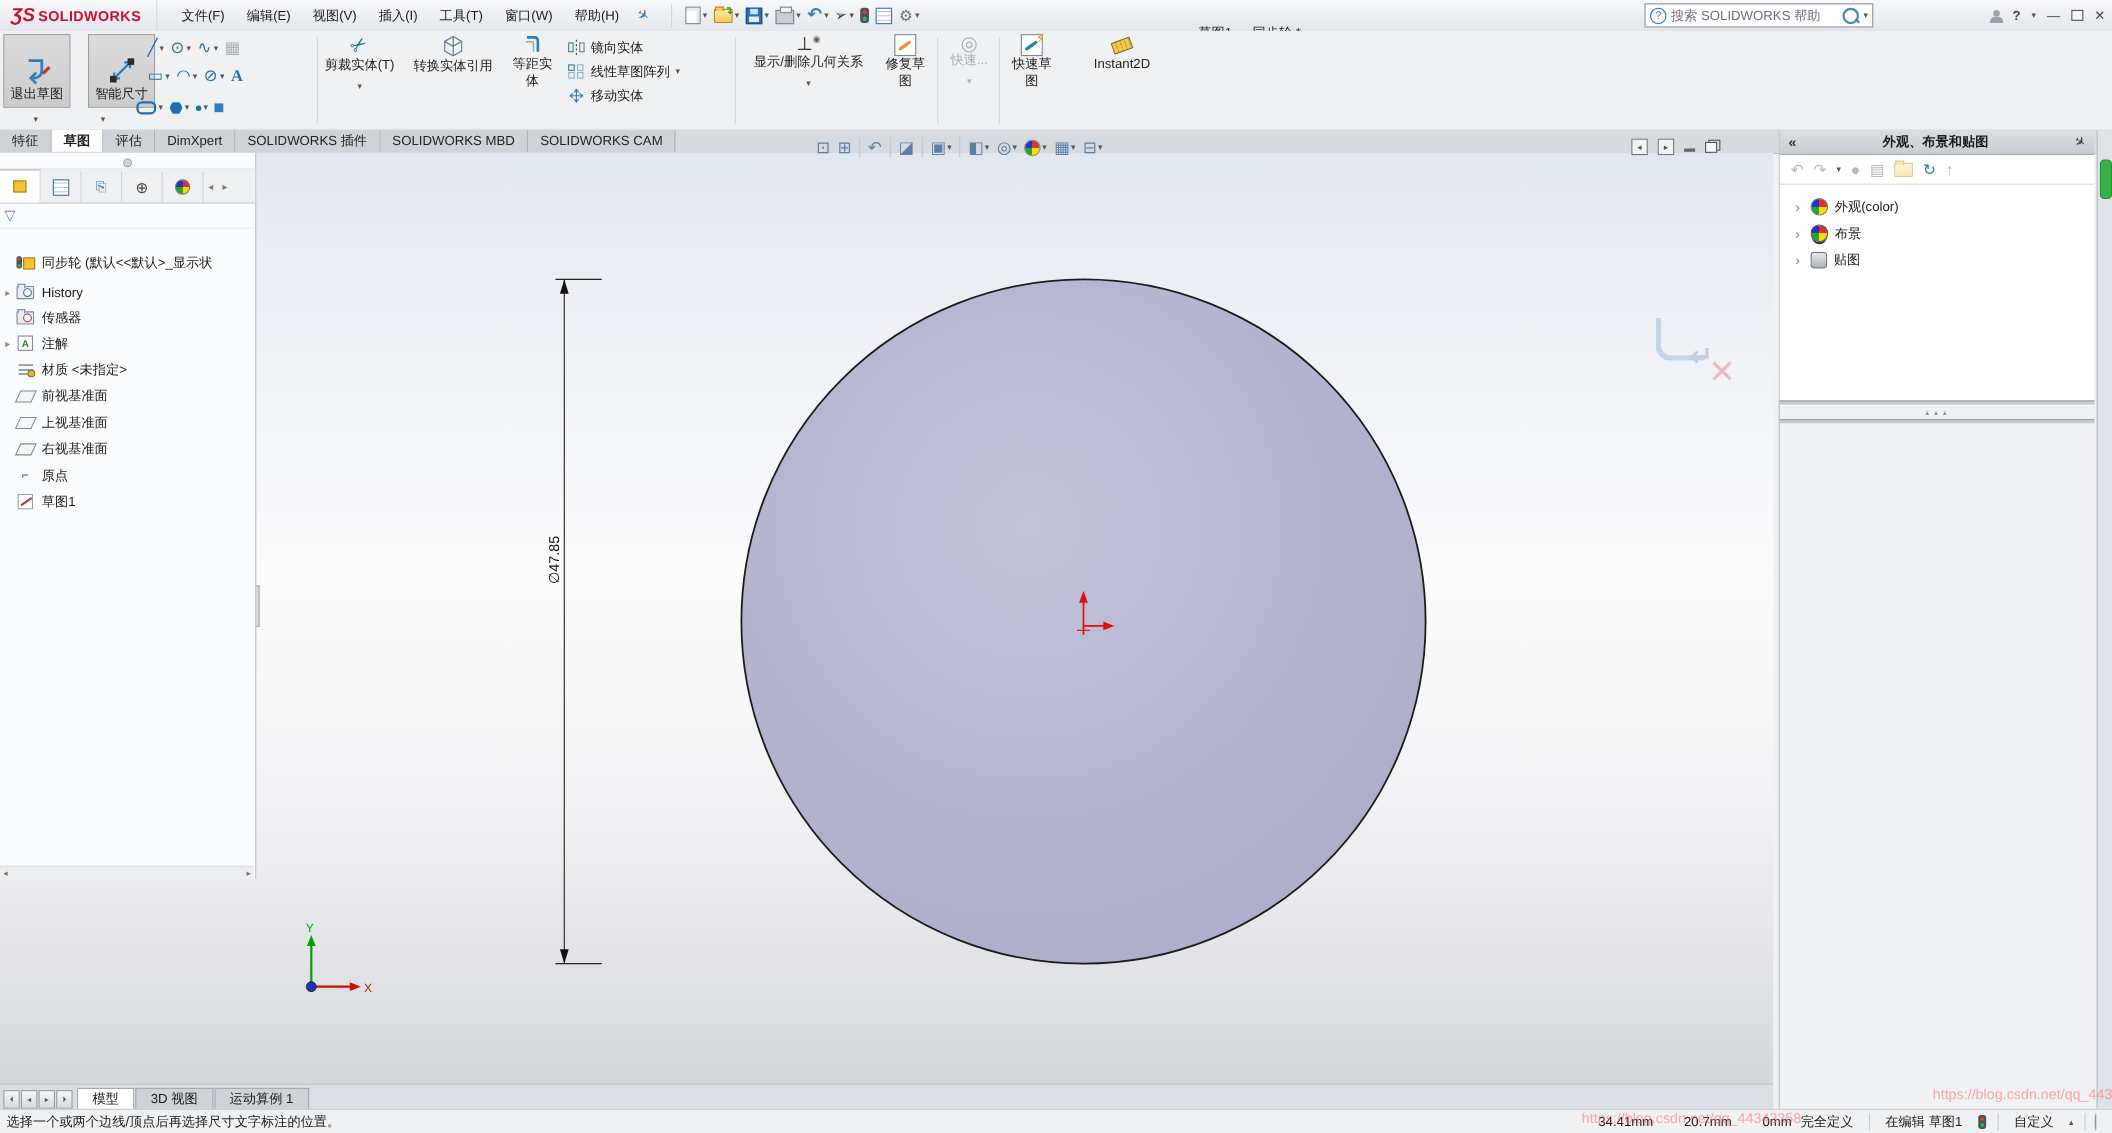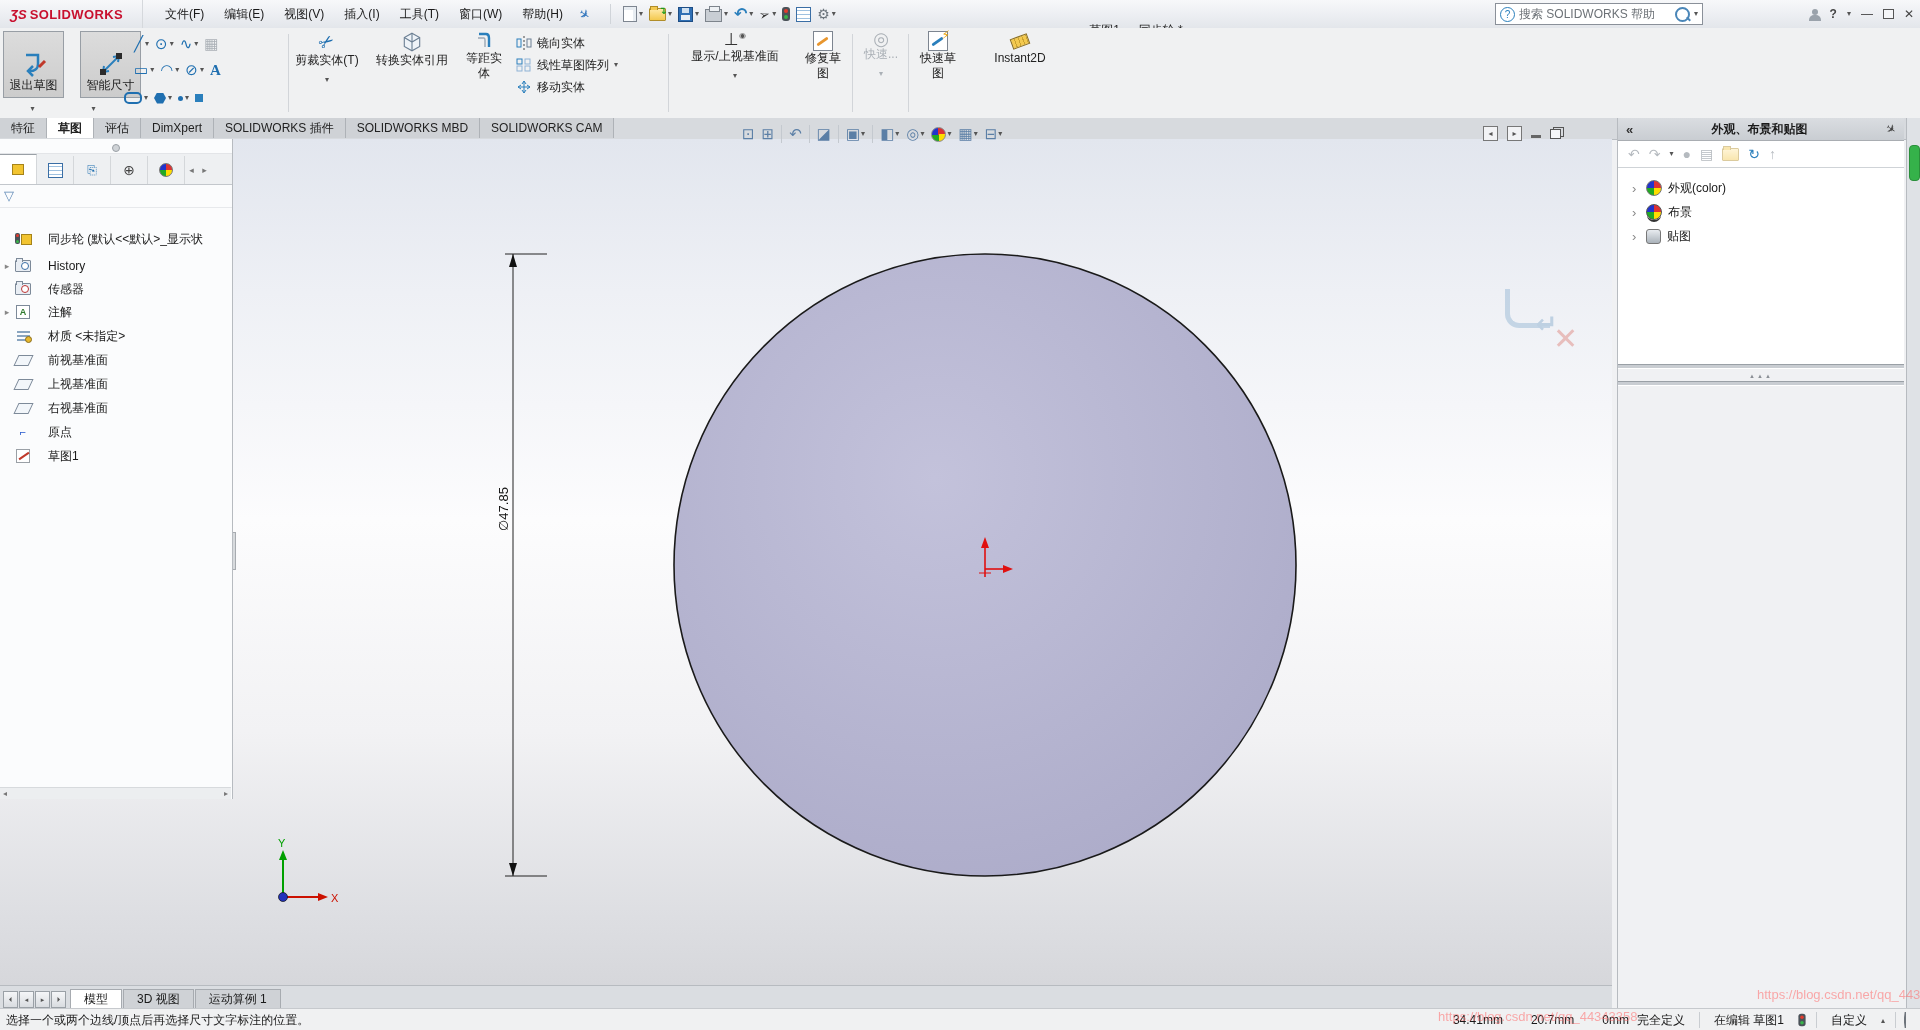--- a/index.html
+++ b/index.html
@@ -4,21 +4,21 @@
 <style>
   html,body{margin:0;padding:0;background:#888;}
   .app{position:relative;width:1920px;height:1030px;overflow:hidden;background:#f0f1f3;
        font-family:"Liberation Sans","DejaVu Sans",sans-serif;font-size:12px;color:#1a1a1a;
        -webkit-font-smoothing:antialiased;}
 
   
   .titlebar{position:absolute;left:0;top:0;width:1920px;height:28px;
     background:linear-gradient(#f7f8fa,#e3e6eb);border-bottom:1px solid #c7cbd1;display:flex;align-items:center;}
   .logo{width:132px;height:28px;display:flex;align-items:center;padding-left:10px;border-right:1px solid #d5d8dc;}
-  .logo .swirl{font-weight:bold;font-style:italic;color:#c8102e;font-size:13px;margin-right:3px;}
+  .logo .swirl{font-weight:bold;font-style:italic;color:#c8102e;font-size:17px;margin-right:3px;}
   .logo .word{font-size:13px;font-weight:bold;color:#c8102e;letter-spacing:.4px;}
   .logo .word b{font-weight:800;}
   .menubar{display:flex;margin-left:12px;}
   .menu-item{padding:0 10px;height:28px;line-height:28px;cursor:default;}
   .pin{color:#3a7bbf;font-size:13px;margin:0 6px;transform:rotate(35deg);display:inline-block;}
   .qa{display:flex;align-items:center;margin-left:14px;gap:2px;border-left:1px solid #d0d4d9;padding-left:10px;}
   .qa .tool{display:flex;align-items:center;padding:2px 2px;gap:2px;}
   .caret{font-size:8px;color:#555;line-height:1;}
   .doc-title{position:absolute;left:1136px;top:22px;transform:translateX(-50%);color:#222;}
   .search{position:absolute;left:1495px;top:3px;width:198px;height:20px;background:#fff;
@@ -112,21 +112,21 @@
   .ft-splitstrip .dot{position:absolute;left:112px;top:5px;width:6px;height:6px;border-radius:50%;background:#cfd3d7;border:1px solid #9aa0a6;}
   .ft-tabs{display:flex;align-items:flex-end;height:30px;border-bottom:1px solid #c3c7cc;background:#eef0f2;}
   .ft-tab{width:36px;height:28px;display:flex;align-items:center;justify-content:center;border-right:1px solid #d4d7da;}
   .ft-tab.active{background:#fff;border-top:1px solid #9aa0a6;height:29px;}
   .ft-arr{width:13px;height:28px;display:flex;align-items:center;justify-content:center;color:#777;font-size:9px;}
   .ft-filter{height:22px;display:flex;align-items:center;padding-left:4px;border-bottom:1px solid #e7e9ec;}
   .funnel{color:#5c87b5;font-size:13px;line-height:12px;}
   .trow{position:absolute;left:0;height:20px;display:flex;align-items:center;width:100%;white-space:nowrap;overflow:hidden;}
   .texp{width:14px;text-align:center;color:#888;font-size:9px;flex:0 0 auto;}
   .tico{width:18px;flex:0 0 auto;display:flex;justify-content:center;}
-  .tlabel{padding-left:16px;}
+  .tlabel{padding-left:6px;}
   .ft-hscroll{position:absolute;left:0;top:648px;width:231px;height:11px;background:#eceef0;border-top:1px solid #d7dadd;display:flex;justify-content:space-between;align-items:center;}
   .ft-hscroll span{font-size:8px;color:#777;padding:0 3px;}
   
   .i-part{width:10px;height:9px;background:#f2c430;border:1px solid #a5831a;position:relative;}
   .i-root{position:relative;width:16px;height:12px;}
   .i-root .tl{position:absolute;left:0;top:0;width:5px;height:11px;background:#4a5258;border-radius:2px;}
   .i-root .tl:before{content:"";position:absolute;left:1px;top:1px;width:3px;height:3px;border-radius:50%;background:#e23b2e;}
   .i-root .tl:after{content:"";position:absolute;left:1px;bottom:1px;width:3px;height:3px;border-radius:50%;background:#39b54a;}
   .i-root .pp{position:absolute;left:6px;top:1px;width:9px;height:9px;background:#f2c430;border:1px solid #a5831a;}
   .i-fold{width:14px;height:10px;background:#e9eef4;border:1px solid #7d8a99;border-radius:1px;position:relative;}
@@ -372,21 +372,21 @@
         <svg width="16" height="14" viewBox="0 0 16 14">
           <path d="M8 1 V13 M2 7 H14 M8 1 l-2 3 M8 1 l2 3 M8 13 l-2 -3 M8 13 l2 -3 M2 7 l3 -2 M2 7 l3 2 M14 7 l-3 -2 M14 7 l-3 2" stroke="#2a7fbc" fill="none"></path>
         </svg>
         <span class="rlabel">移动实体</span>
       </span>
     </div>
     <div class="vsep" style="left:668px"></div>
 
     <div class="rgroup" style="left:676px;width:118px">
       <span><span class="rel-glyph">⊥</span><span class="eye-dot">◉</span></span>
-      <span class="rlabel">显示/上视基准面</span>
+      <span class="rlabel">显示/删除几何关系</span>
       <span class="caret" style="margin-top:8px">▾</span>
     </div>
     <div class="rgroup" style="left:800px;width:46px">
       <span class="wrenchpage"></span>
       <span class="rlabel"><span>修复草</span><br><span>图</span></span>
     </div>
     <div class="vsep" style="left:852px"></div>
     <div class="rgroup" style="left:858px;width:46px">
       <span class="sk disab" style="font-size:18px">◎</span>
       <span class="rlabel disab">快速...</span>

